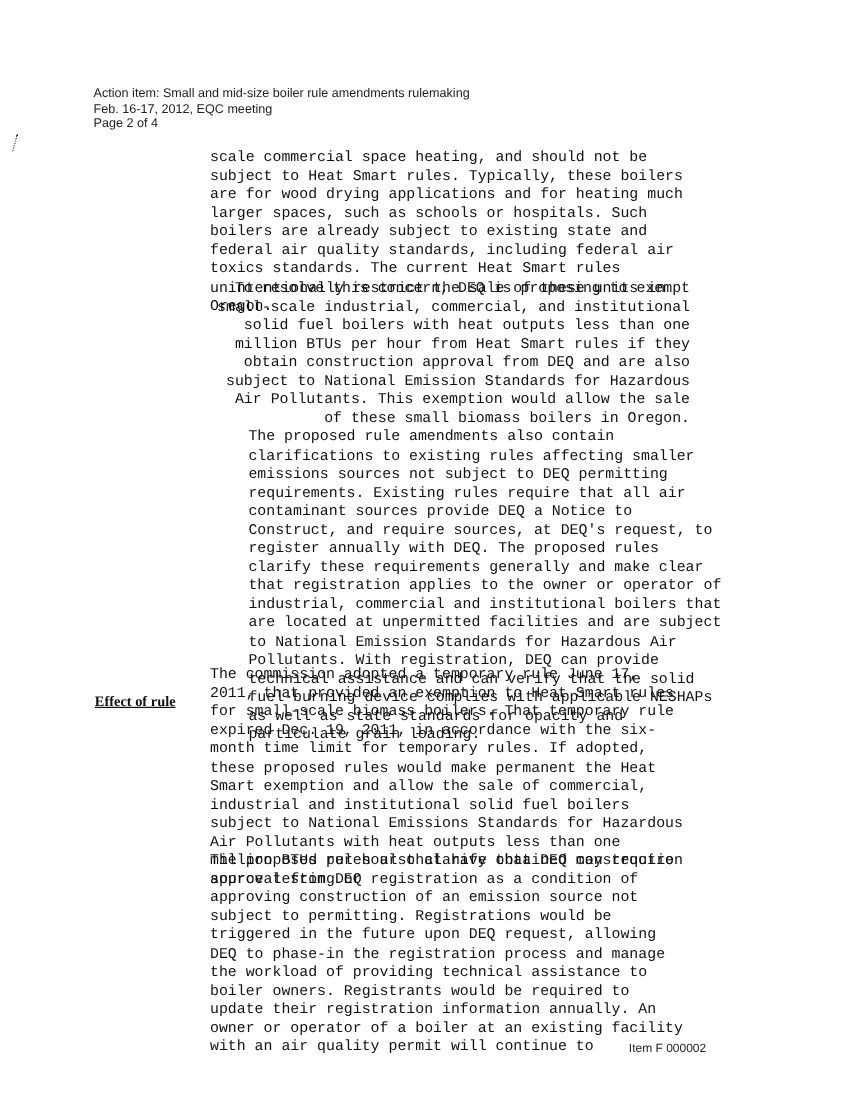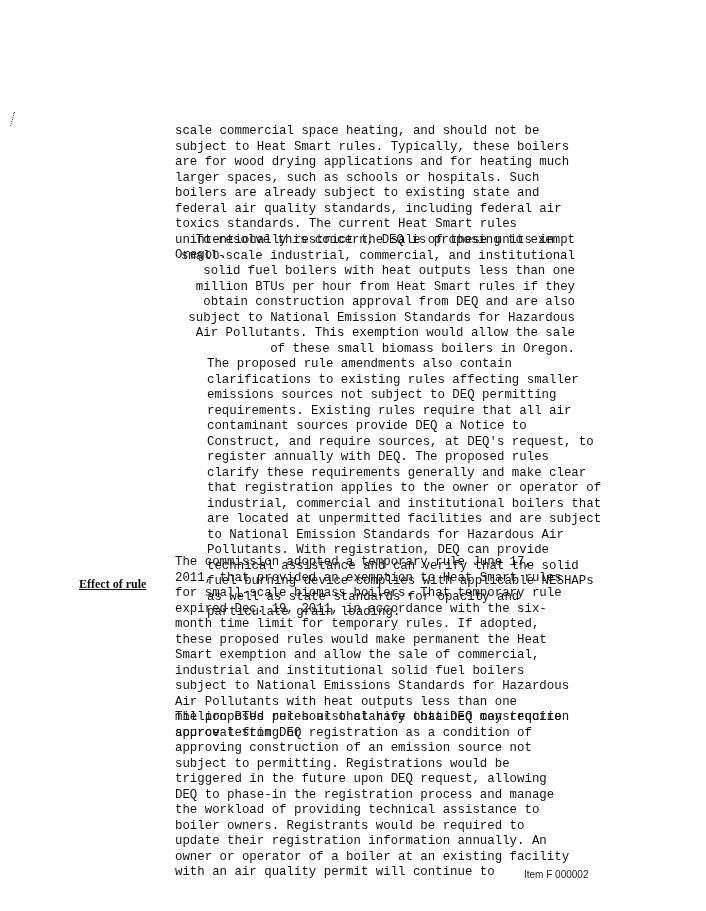--- a/index.html
+++ b/index.html
@@ -14,20 +14,23 @@
     .p3 { top: 357px; margin-left: 32px; }
     .p4 { top: 555px; }
     .p5 { top: 710px; }
     .side-label { position: absolute; left: 79px; top: 577px; font-family: "Liberation Serif", serif; font-size: 12px; font-weight: bold; line-height: 15.5px; text-decoration: underline; }
     .footer { position: absolute; left: 524px; top: 869px; font-family: "Liberation Sans", sans-serif; font-size: 10px; color: #222; }
   </style>
 </head>
 <body>
 
 <div class="header">
+  <div>Action item: Small and mid-size boiler rule amendments rulemaking</div>
+  <div>Feb. 16-17, 2012, EQC meeting</div>
+  <div>Page 2 of 4</div>
 </div>
 
 <div class="mark"></div>
 
 <div class="body-col p1">
   <p>scale commercial space heating, and should not be subject to Heat Smart rules. Typically, these boilers are for wood drying applications and for heating much larger spaces, such as schools or hospitals. Such boilers are already subject to existing state and federal air quality standards, including federal air toxics standards. The current Heat Smart rules unintentionally restrict the sale of these units in Oregon.</p>
 </div>
 
 <div class="body-col p2">
   <p>To resolve this concern, DEQ is proposing to exempt small-scale industrial, commercial, and institutional solid fuel boilers with heat outputs less than one million BTUs per hour from Heat Smart rules if they obtain construction approval from DEQ and are also subject to National Emission Standards for Hazardous Air Pollutants. This exemption would allow the sale of these small biomass boilers in Oregon.</p>

